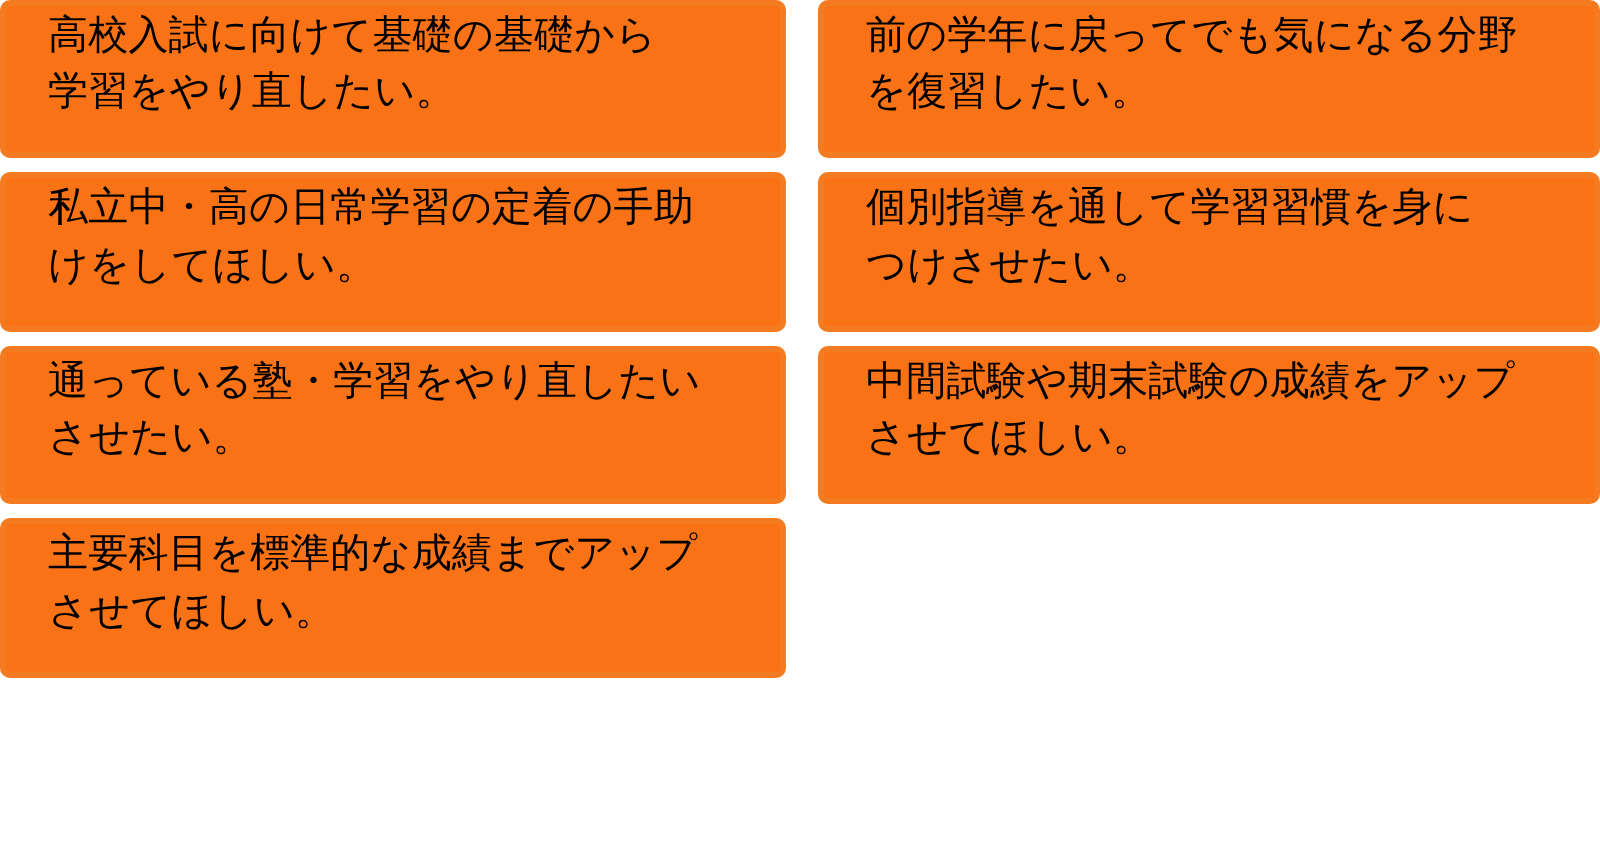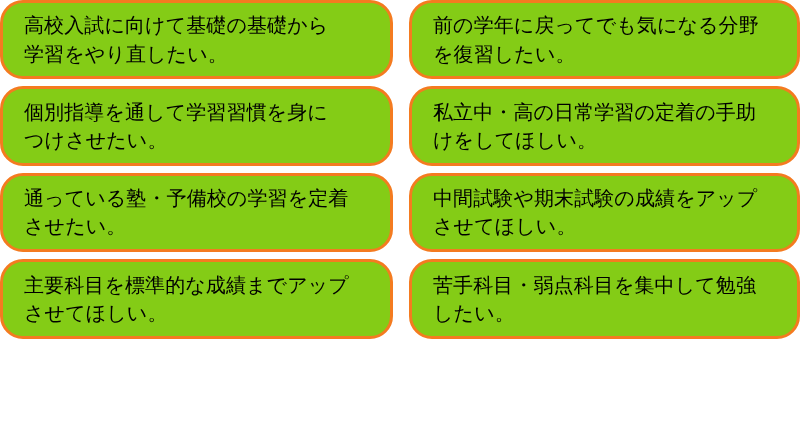--- a/index.html
+++ b/index.html
@@ -22,26 +22,25 @@
     display: grid;
     grid-template-columns: 393px 1fr;
     grid-template-rows: repeat(5, 1fr);
     column-gap: 16px;
     row-gap: 7px;
     background: #ffffff;
   }
 
   .need-card {
     box-sizing: border-box;
-    background: #84cc16;
+    background: #f97316;
     border: 3px solid #F47B20;
-    border-radius: 23px;
+    border-radius: 5px;
     display: flex;
     flex-direction: column;
-    justify-content: center;
     padding: 0 10px 0 21px;
     overflow: hidden;
   }
 
   .need-text {
     color: #000000;
     font-size: 20px;
     line-height: 1.42;
     letter-spacing: 0.1px;
     white-space: pre-line;
@@ -56,41 +55,37 @@
 
   <div class="need-card col-left">
     <div class="need-text">高校入試に向けて基礎の基礎から
 学習をやり直したい。</div>
   </div>
 
   <div class="need-card col-left">
     <div class="need-text">前の学年に戻ってでも気になる分野
 を復習したい。</div>
   </div>
+  <div class="need-card col-right">
+    <div class="need-text">私立中・高の日常学習の定着の手助
+けをしてほしい。</div>
+  </div>
+
   <div class="need-card col-left">
     <div class="need-text">個別指導を通して学習習慣を身に
 つけさせたい。</div>
   </div>
-
   <div class="need-card col-right">
-    <div class="need-text">私立中・高の日常学習の定着の手助
-けをしてほしい。</div>
-  </div>
-  <div class="need-card col-right">
-    <div class="need-text">通っている塾・予備校の学習を定着
+    <div class="need-text">通っている塾・学習をやり直したい
 させたい。</div>
   </div>
 
   <div class="need-card col-left">
     <div class="need-text">中間試験や期末試験の成績をアップ
 させてほしい。</div>
   </div>
   <div class="need-card col-right">
     <div class="need-text">主要科目を標準的な成績までアップ
 させてほしい。</div>
   </div>
 
-  <div class="need-card col-left">
-    <div class="need-text">苦手科目・弱点科目を集中して勉強
-したい。</div>
-  </div>
 
 </div>
 
 </body></html>

